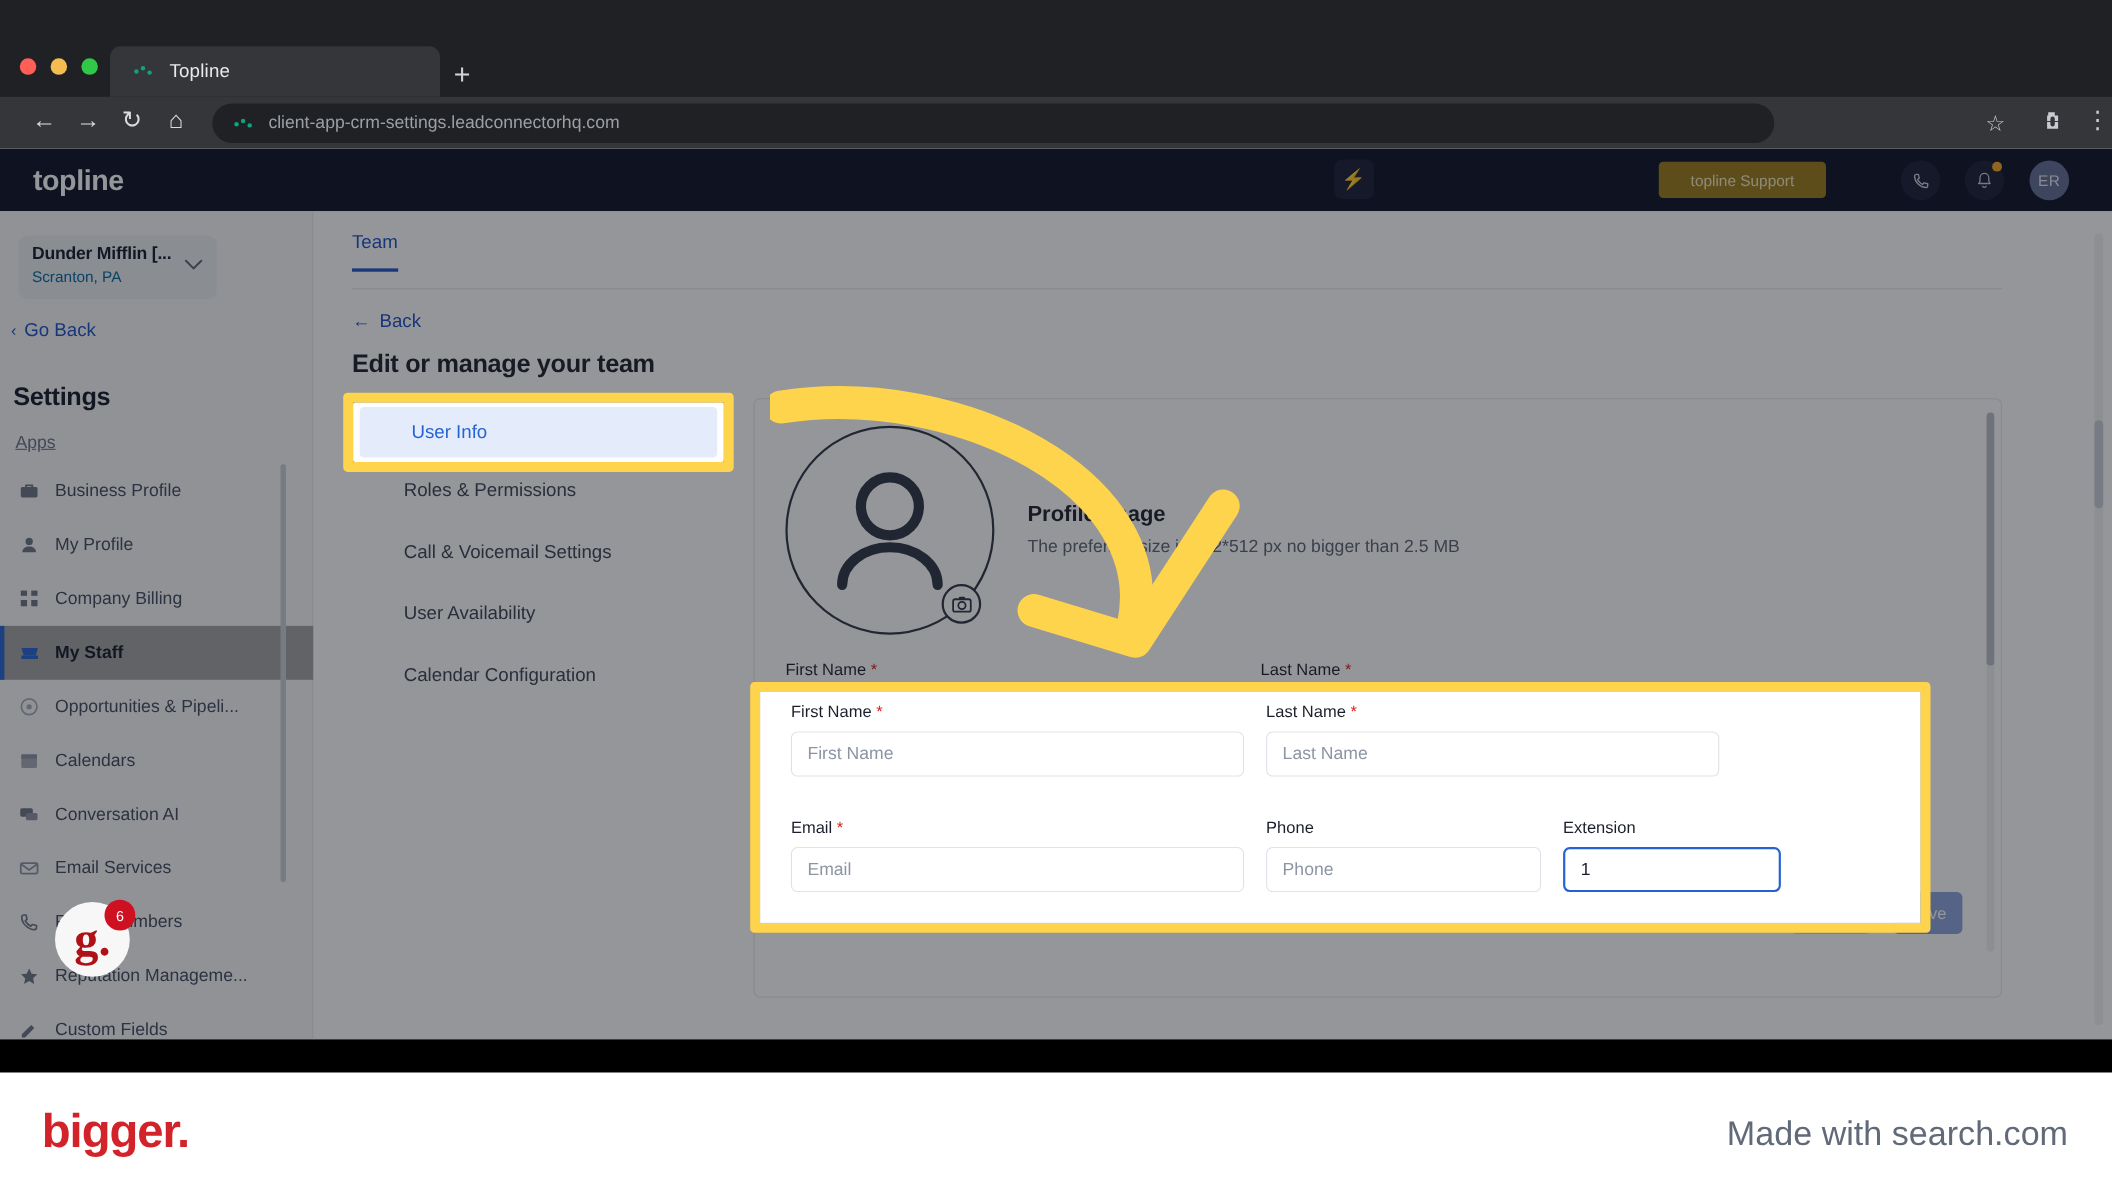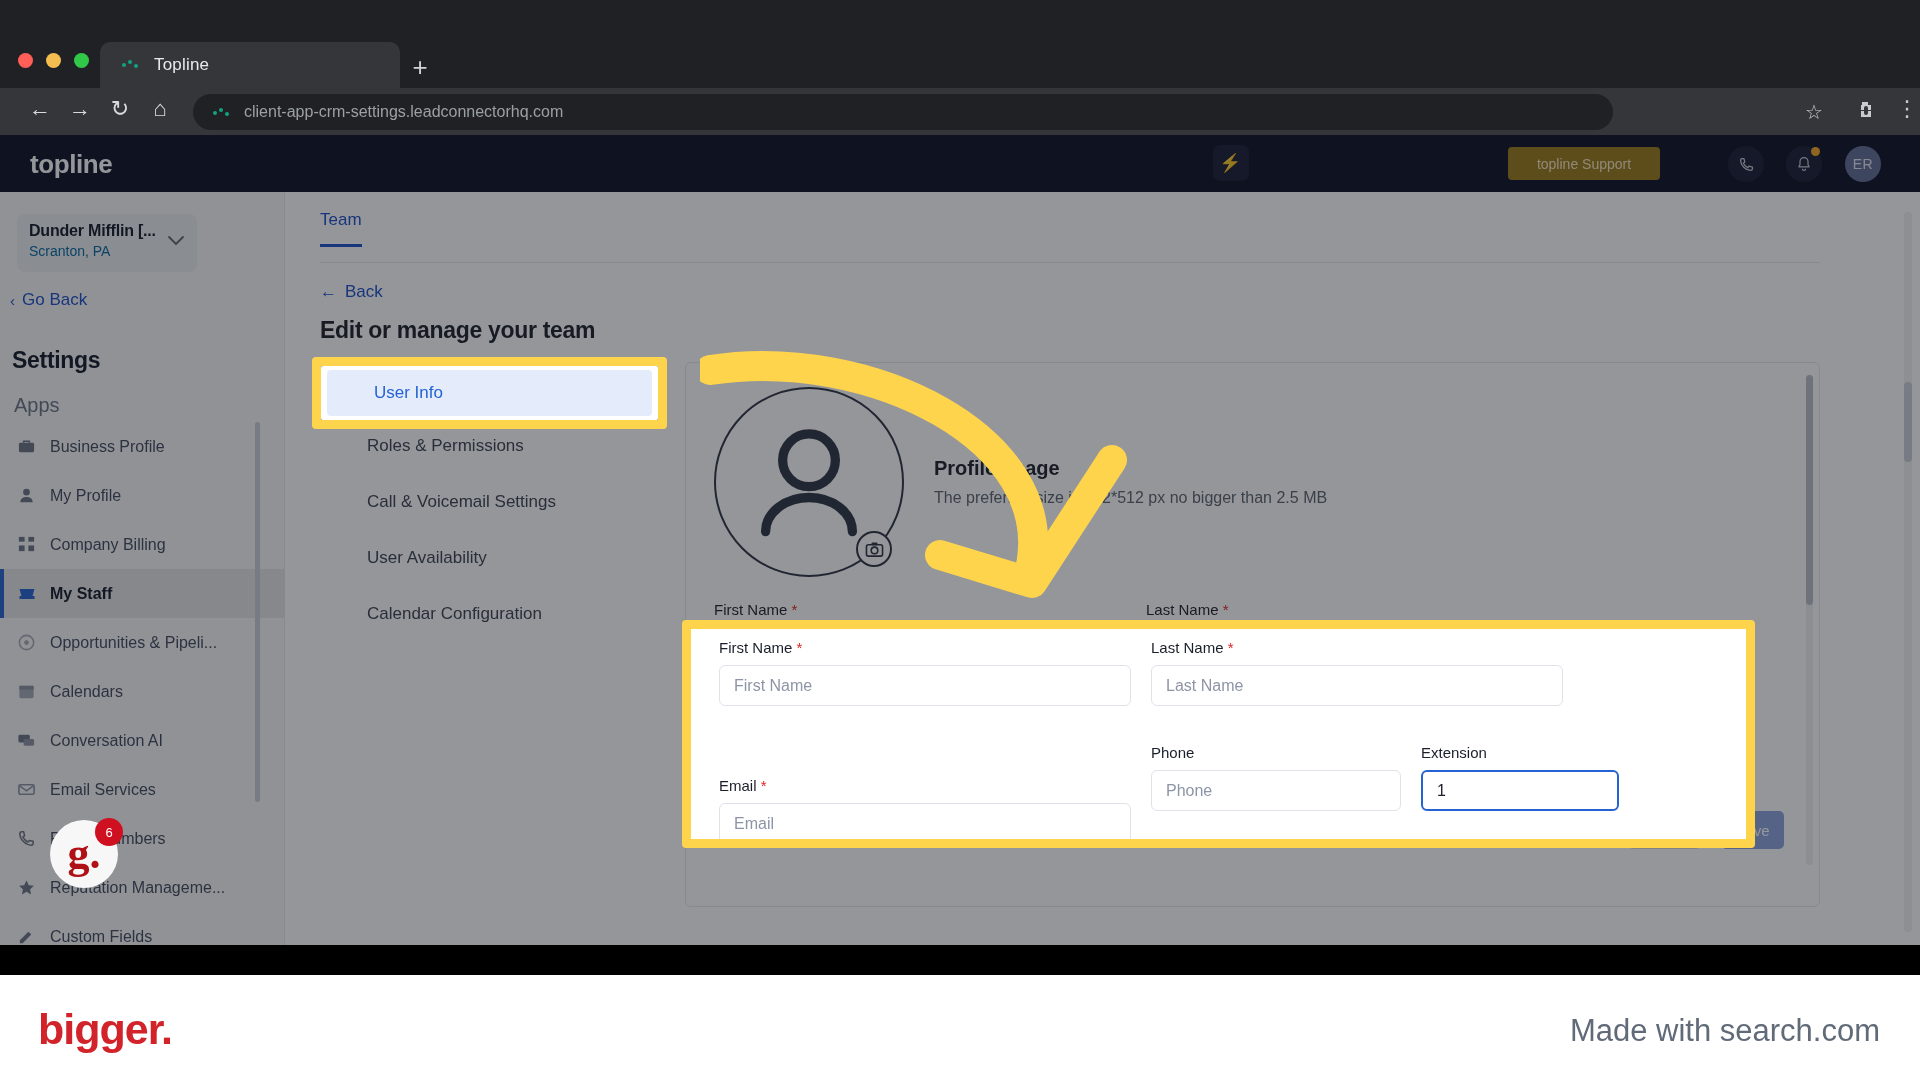--- a/index.html
+++ b/index.html
@@ -73,26 +73,26 @@
   
   .sidebar { position:absolute; left:0; top:57px; width:285px; height:753px; background:#f7f8fa; border-right:1px solid #e4e7ec; }
   .locationpick { position:absolute; left:17px; top:22px; width:180px; height:58px; background:#eceef2; border-radius:8px;
                   padding:8px 12px; }
   .loc-name { color:#101828; font-size:16px; font-weight:700; letter-spacing:-.2px; }
   .loc-sub { color:#0369a1; font-size:14px; margin-top:3px; }
   .loc-chev { position:absolute; right:12px; top:20px; color:#5b6472; font-size:13px; }
   .goback { position:absolute; left:10px; top:98px; color:#1b50c8; font-size:17px; display:flex; align-items:center; gap:7px; }
   .goback .chev { font-size:15px; }
   .settings-title { position:absolute; left:12px; top:155px; color:#101828; font-size:23px; font-weight:700; letter-spacing:-.3px; }
-  .apps-label { position:absolute; left:14px; top:202px; color:#697385; font-size:20px; }
+  .apps-label { position:absolute; left:14px; top:202px; color:#697385; font-size:16px;text-decoration:underline; }
   .navlist { position:absolute; left:0; top:230px; width:285px; }
   .navitem { position:relative; height:49px; display:flex; align-items:center; padding-left:50px; gap:0; }
   .navitem .ni-icon { position:absolute; left:16px; top:14px; width:21px; height:21px; color:#6b7384; display:flex; align-items:center; justify-content:center; }
   .navitem .ni-label { color:#414b5e; font-size:16px;text-align:center; }
-  .navitem.active { background:#e5e5e5; }
+  .navitem.active { background:#a3a3a3; }
   .navitem.active::before { content:""; position:absolute; left:0; top:0; width:4px; height:49px; background:#2563d4; }
   .navitem.active .ni-label { color:#101828; font-weight:700; }
   .navitem.active .ni-icon { color:#2563d4; }
   .sb-scroll { position:absolute; left:255px; top:230px; width:5px; height:380px; background:#c9ced8; border-radius:3px; }
 
   
   .content { position:absolute; left:285px; top:57px; width:1635px; height:753px; background:#fff; }
   .tabs { position:absolute; left:35px; top:18px; }
   .tabitem { color:#1b50c8; font-size:17px; padding-bottom:14px; display:inline-block; border-bottom:3px solid #1b50c8; }
   .tabs-rule { position:absolute; left:35px; top:70px; width:1500px; height:1px; background:#e4e7ec; }
@@ -456,21 +456,21 @@
       </div>
       <div style="width:412px;">
         <div class="field-label">
           <span>Last Name</span>
           <span class="req">*</span>
         </div>
         <div class="input">Last Name</div>
       </div>
     </div>
     <div class="formrow" style="left:28px; top:115px;">
-      <div style="width:412px; margin-right:20px;margin-top:33px;">
+      <div style="width:412px; margin-right:20px;">
         <div class="field-label">
           <span>Email</span>
           <span class="req">*</span>
         </div>
         <div class="input">Email</div>
       </div>
       <div style="width:250px; margin-right:20px;">
         <div class="field-label">Phone</div>
         <div class="input">Phone</div>
       </div>

